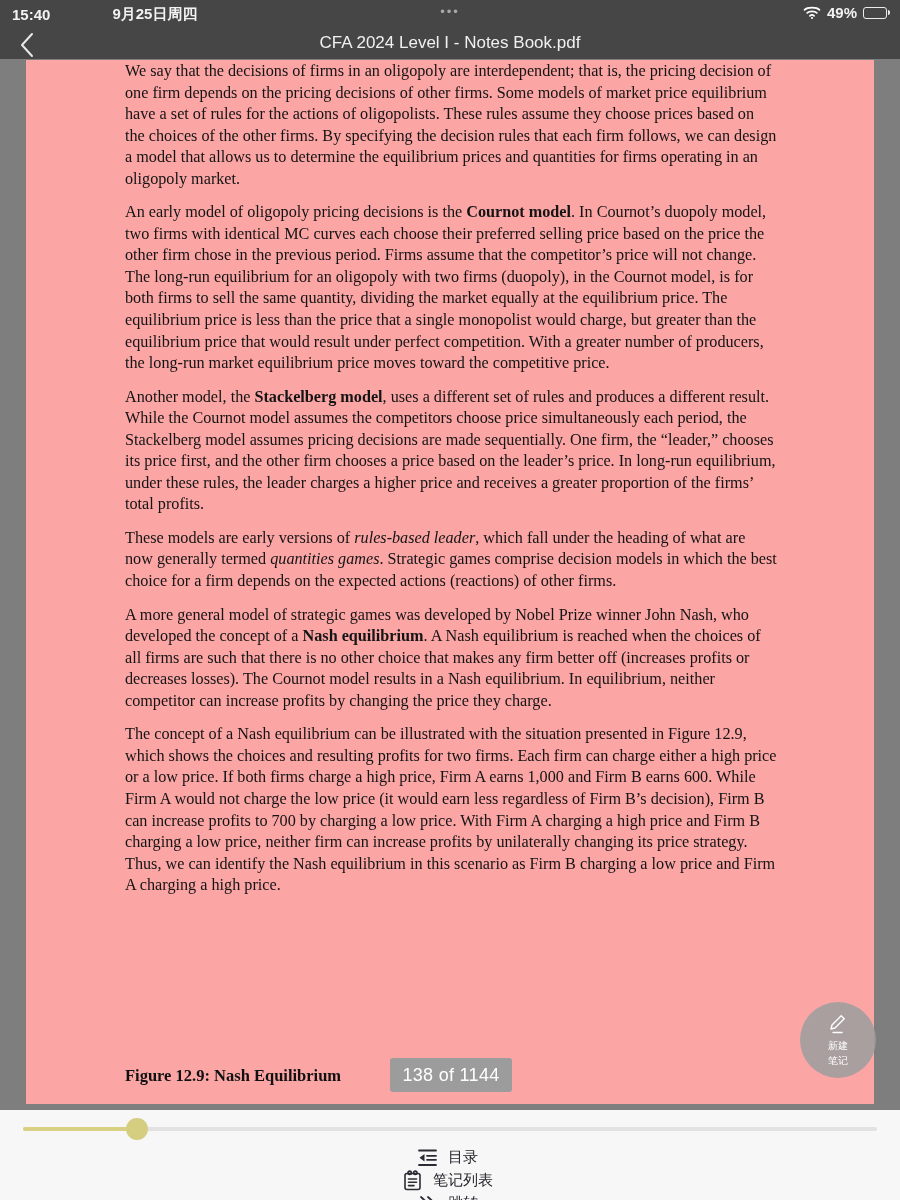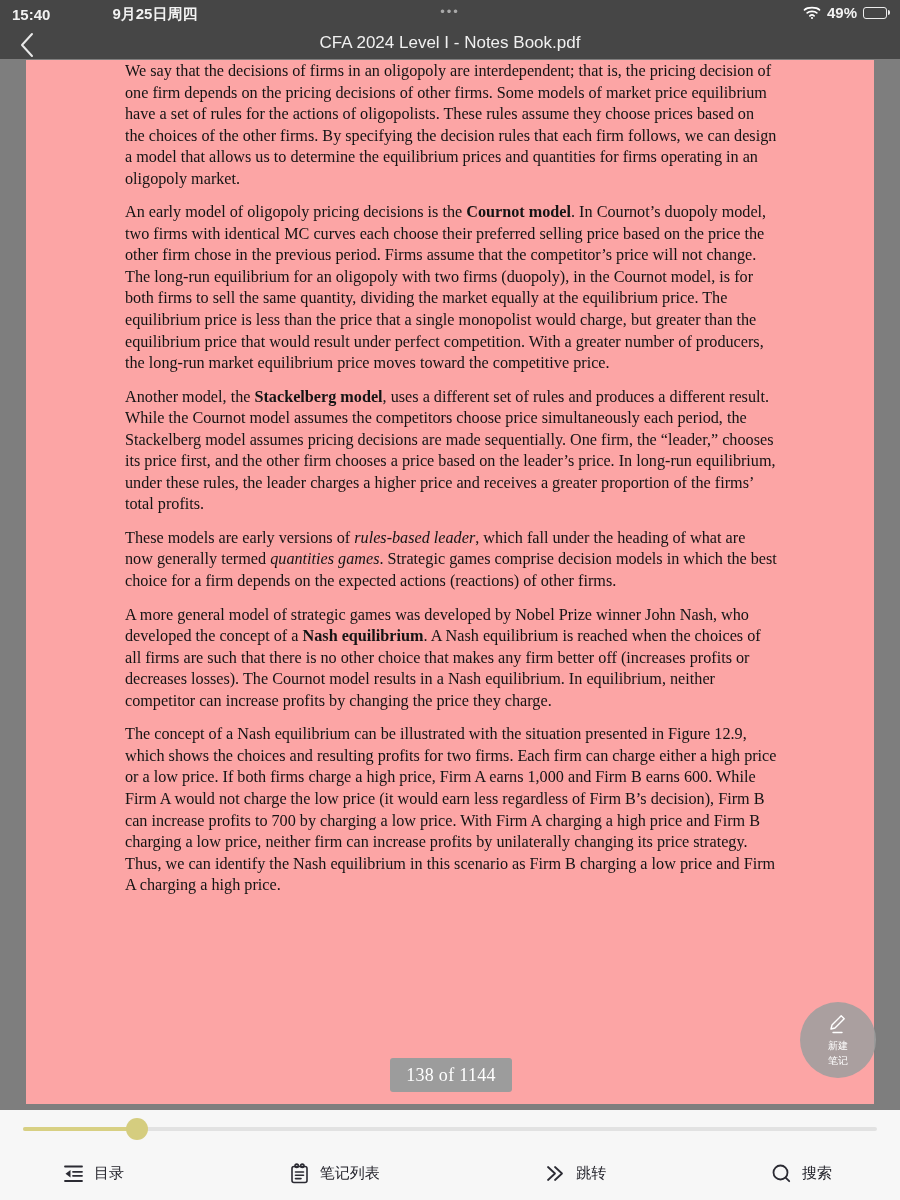--- a/index.html
+++ b/index.html
@@ -27,35 +27,35 @@
   
   .page{position:absolute;left:26px;top:60px;width:848px;height:1044px;background:#fca5a5;overflow:hidden;}
   .pdf-text{position:absolute;left:99px;top:1px;width:652px;color:#141414;
             font-family:"Liberation Serif",serif;font-size:16.2px;line-height:21.55px;text-align:left;}
   .pdf-para{margin:0 0 12px 0;}
   .pdf-para b{font-weight:700;}
   .caption-row{position:absolute;left:99px;top:1006px;font-family:"Liberation Serif",serif;
                font-size:16.5px;font-weight:700;color:#111;}
   .page-badge{position:absolute;left:364px;top:998px;width:122px;height:34px;background:#9c9c9c;
               border-radius:3px;color:#ffffff;font-size:18px;display:flex;align-items:center;
-              justify-content:center;letter-spacing:.3px;font-family:Liberation Serif, serif;}
+              justify-content:center;letter-spacing:.3px;}
 
   
   .fab{position:absolute;left:800px;top:1002px;width:76px;height:76px;border-radius:50%;
        background:rgba(158,158,158,0.88);z-index:6;display:flex;flex-direction:column;
        align-items:center;justify-content:center;cursor:pointer;}
   .fab-label{color:#ffffff;font-size:10px;line-height:15px;text-align:center;margin-top:2px;}
 
   
   .bottombar{position:absolute;left:0;top:1110px;width:900px;height:90px;background:#f7f7f7;z-index:5;}
   .slider{position:absolute;left:23px;right:23px;top:17px;height:4px;background:#e2e2e2;border-radius:2px;cursor:pointer;}
   .slider-fill{position:absolute;left:0;top:0;height:4px;background:#d8d083;border-radius:2px;}
   .slider-thumb{position:absolute;top:-9px;width:22px;height:22px;border-radius:50%;background:#d5cd7f;}
   .toolbar{position:absolute;left:0;right:0;top:36px;height:54px;display:flex;align-items:center;
-           justify-content:space-between;padding:0 68px 0 62px;}
+           justify-content:space-between;padding:0 68px 0 62px;flex-direction:column;}
   .tool-item{display:flex;align-items:center;gap:9px;cursor:pointer;}
   .tool-label{font-size:15px;color:#23232b;}
   .tool-icon svg{display:block;}
 </style>
 </head>
 <body>
 
 <div class="screen">
 
   <div class="topbar">
@@ -93,20 +93,21 @@
 
   <div class="page">
     <div class="pdf-text">
         <p class="pdf-para"><span>We say that the decisions of firms in an oligopoly are interdependent; that is, the pricing decision of one firm depends on the pricing decisions of other firms. Some models of market price equilibrium have a set of rules for the actions of oligopolists. These rules assume they choose prices based on the choices of the other firms. By specifying the decision rules that each firm follows, we can design a model that allows us to determine the equilibrium prices and quantities for firms operating in an oligopoly market.</span></p>
         <p class="pdf-para"><span>An early model of oligopoly pricing decisions is the </span><b>Cournot model</b><span>. In Cournot’s duopoly model, two firms with identical MC curves each choose their preferred selling price based on the price the other firm chose in the previous period. Firms assume that the competitor’s price will not change. The long-run equilibrium for an oligopoly with two firms (duopoly), in the Cournot model, is for both firms to sell the same quantity, dividing the market equally at the equilibrium price. The equilibrium price is less than the price that a single monopolist would charge, but greater than the equilibrium price that would result under perfect competition. With a greater number of producers, the long-run market equilibrium price moves toward the competitive price.</span></p>
         <p class="pdf-para"><span>Another model, the </span><b>Stackelberg model</b><span>, uses a different set of rules and produces a different result. While the Cournot model assumes the competitors choose price simultaneously each period, the Stackelberg model assumes pricing decisions are made sequentially. One firm, the “leader,” chooses its price first, and the other firm chooses a price based on the leader’s price. In long-run equilibrium, under these rules, the leader charges a higher price and receives a greater proportion of the firms’ total profits.</span></p>
         <p class="pdf-para"><span>These models are early versions of </span><i>rules-based leader</i><span>, which fall under the heading of what are now generally termed </span><i>quantities games</i><span>. Strategic games comprise decision models in which the best choice for a firm depends on the expected actions (reactions) of other firms.</span></p>
         <p class="pdf-para"><span>A more general model of strategic games was developed by Nobel Prize winner John Nash, who developed the concept of a </span><b>Nash equilibrium</b><span>. A Nash equilibrium is reached when the choices of all firms are such that there is no other choice that makes any firm better off (increases profits or decreases losses). The Cournot model results in a Nash equilibrium. In equilibrium, neither competitor can increase profits by changing the price they charge.</span></p>
         <p class="pdf-para"><span>The concept of a Nash equilibrium can be illustrated with the situation presented in Figure 12.9, which shows the choices and resulting profits for two firms. Each firm can charge either a high price or a low price. If both firms charge a high price, Firm A earns 1,000 and Firm B earns 600. While Firm A would not charge the low price (it would earn less regardless of Firm B’s decision), Firm B can increase profits to 700 by charging a low price. With Firm A charging a high price and Firm B charging a low price, neither firm can increase profits by unilaterally changing its price strategy. Thus, we can identify the Nash equilibrium in this scenario as Firm B charging a low price and Firm A charging a high price.</span></p>
       </div>
+    <div class="caption-row">Figure 12.9: Nash Equilibrium</div>
     <div class="page-badge">138 of 1144</div>
   </div>
 
   <div class="fab">
     <span class="tool-icon">
       <svg width="24" height="24" viewBox="0 0 24 24" fill="none" stroke="#ffffff" stroke-width="1.4" stroke-linejoin="round" stroke-linecap="round">
         <path d="M15.2 3.8 l3 3 L9 16 l-4 1 1-4 z"></path>
         <line x1="7" y1="20.5" x2="16" y2="20.5"></line>
       </svg>
     </span>

